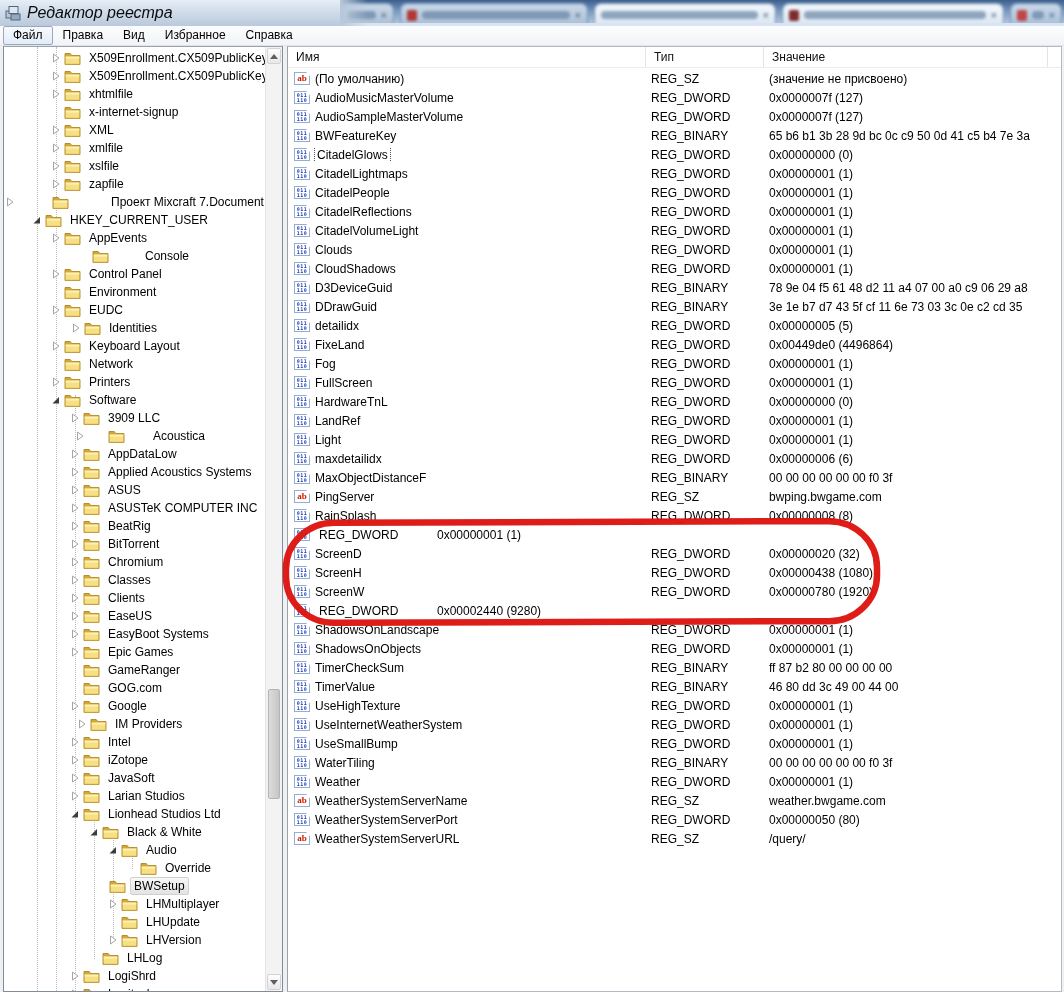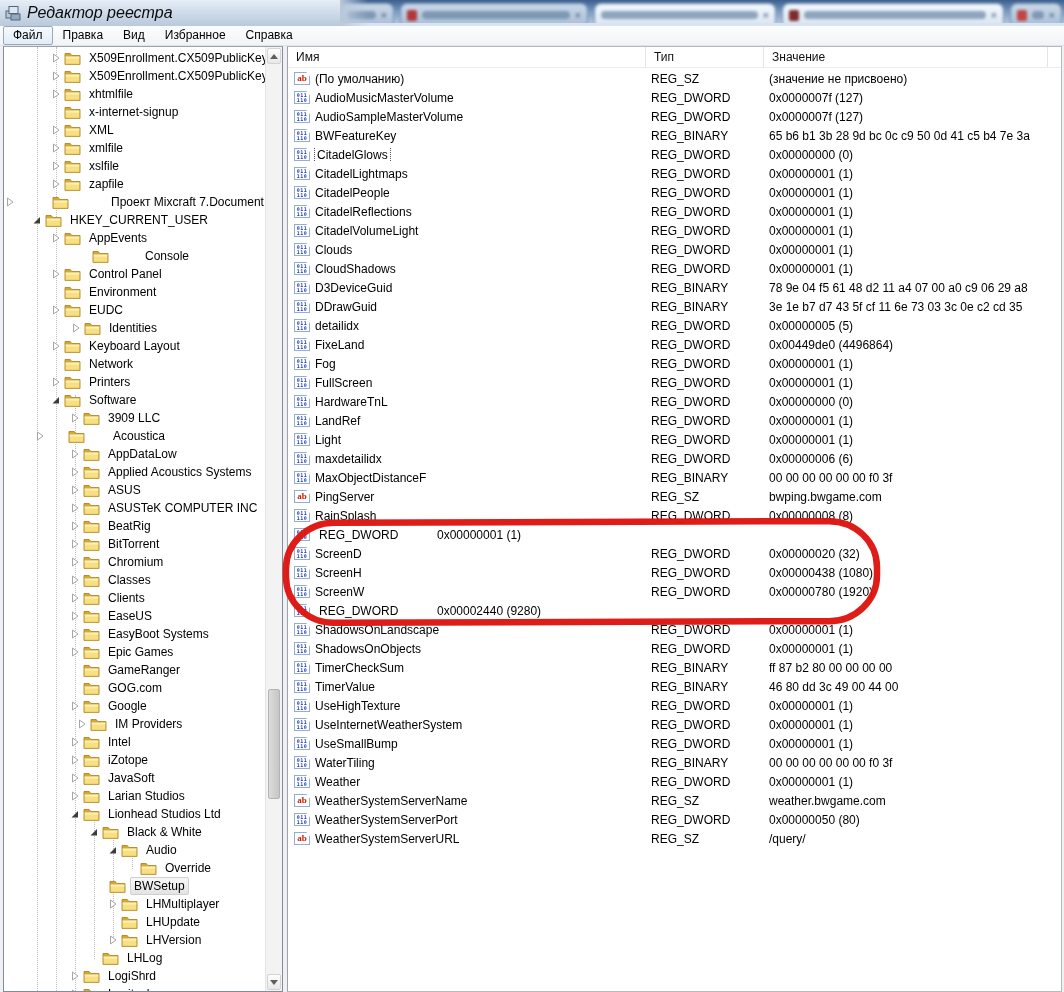--- a/index.html
+++ b/index.html
@@ -439,21 +439,21 @@
               </span>
               <span class="folder">
                 <svg width="17" height="14" viewBox="0 0 17 14">
                   <path d="M1 2.5 h5.2 l1.6 2 H16 v9 H1 z" fill="#d9a72e" stroke="#a57d1e" stroke-width="0.8"></path>
                   <path d="M1.4 5.2 h14.2 v8 H1.4 z" fill="#f7e083" stroke="#caa53d" stroke-width="0.6"></path>
                   <path d="M1.8 5.6 h13.4 v2 H1.8 z" fill="#fcf0b5"></path>
                 </svg>
               </span>
               <span class="tree-label">3909 LLC</span>
             </div>
-            <div class="tree-row" style="padding-left: 30px; gap: 20px;">
+            <div class="tree-row" style="padding-left: 70px; gap: 20px;">
               <span class="arrow">
                 <svg width="10" height="10" viewBox="0 0 10 10">
                   <path d="M2.5 1 L8 5 L2.5 9 Z" fill="#ffffff" stroke="#a6a6a6"></path>
                 </svg>
               </span>
               <span class="folder">
                 <svg width="17" height="14" viewBox="0 0 17 14">
                   <path d="M1 2.5 h5.2 l1.6 2 H16 v9 H1 z" fill="#d9a72e" stroke="#a57d1e" stroke-width="0.8"></path>
                   <path d="M1.4 5.2 h14.2 v8 H1.4 z" fill="#f7e083" stroke="#caa53d" stroke-width="0.6"></path>
                   <path d="M1.8 5.6 h13.4 v2 H1.8 z" fill="#fcf0b5"></path>

